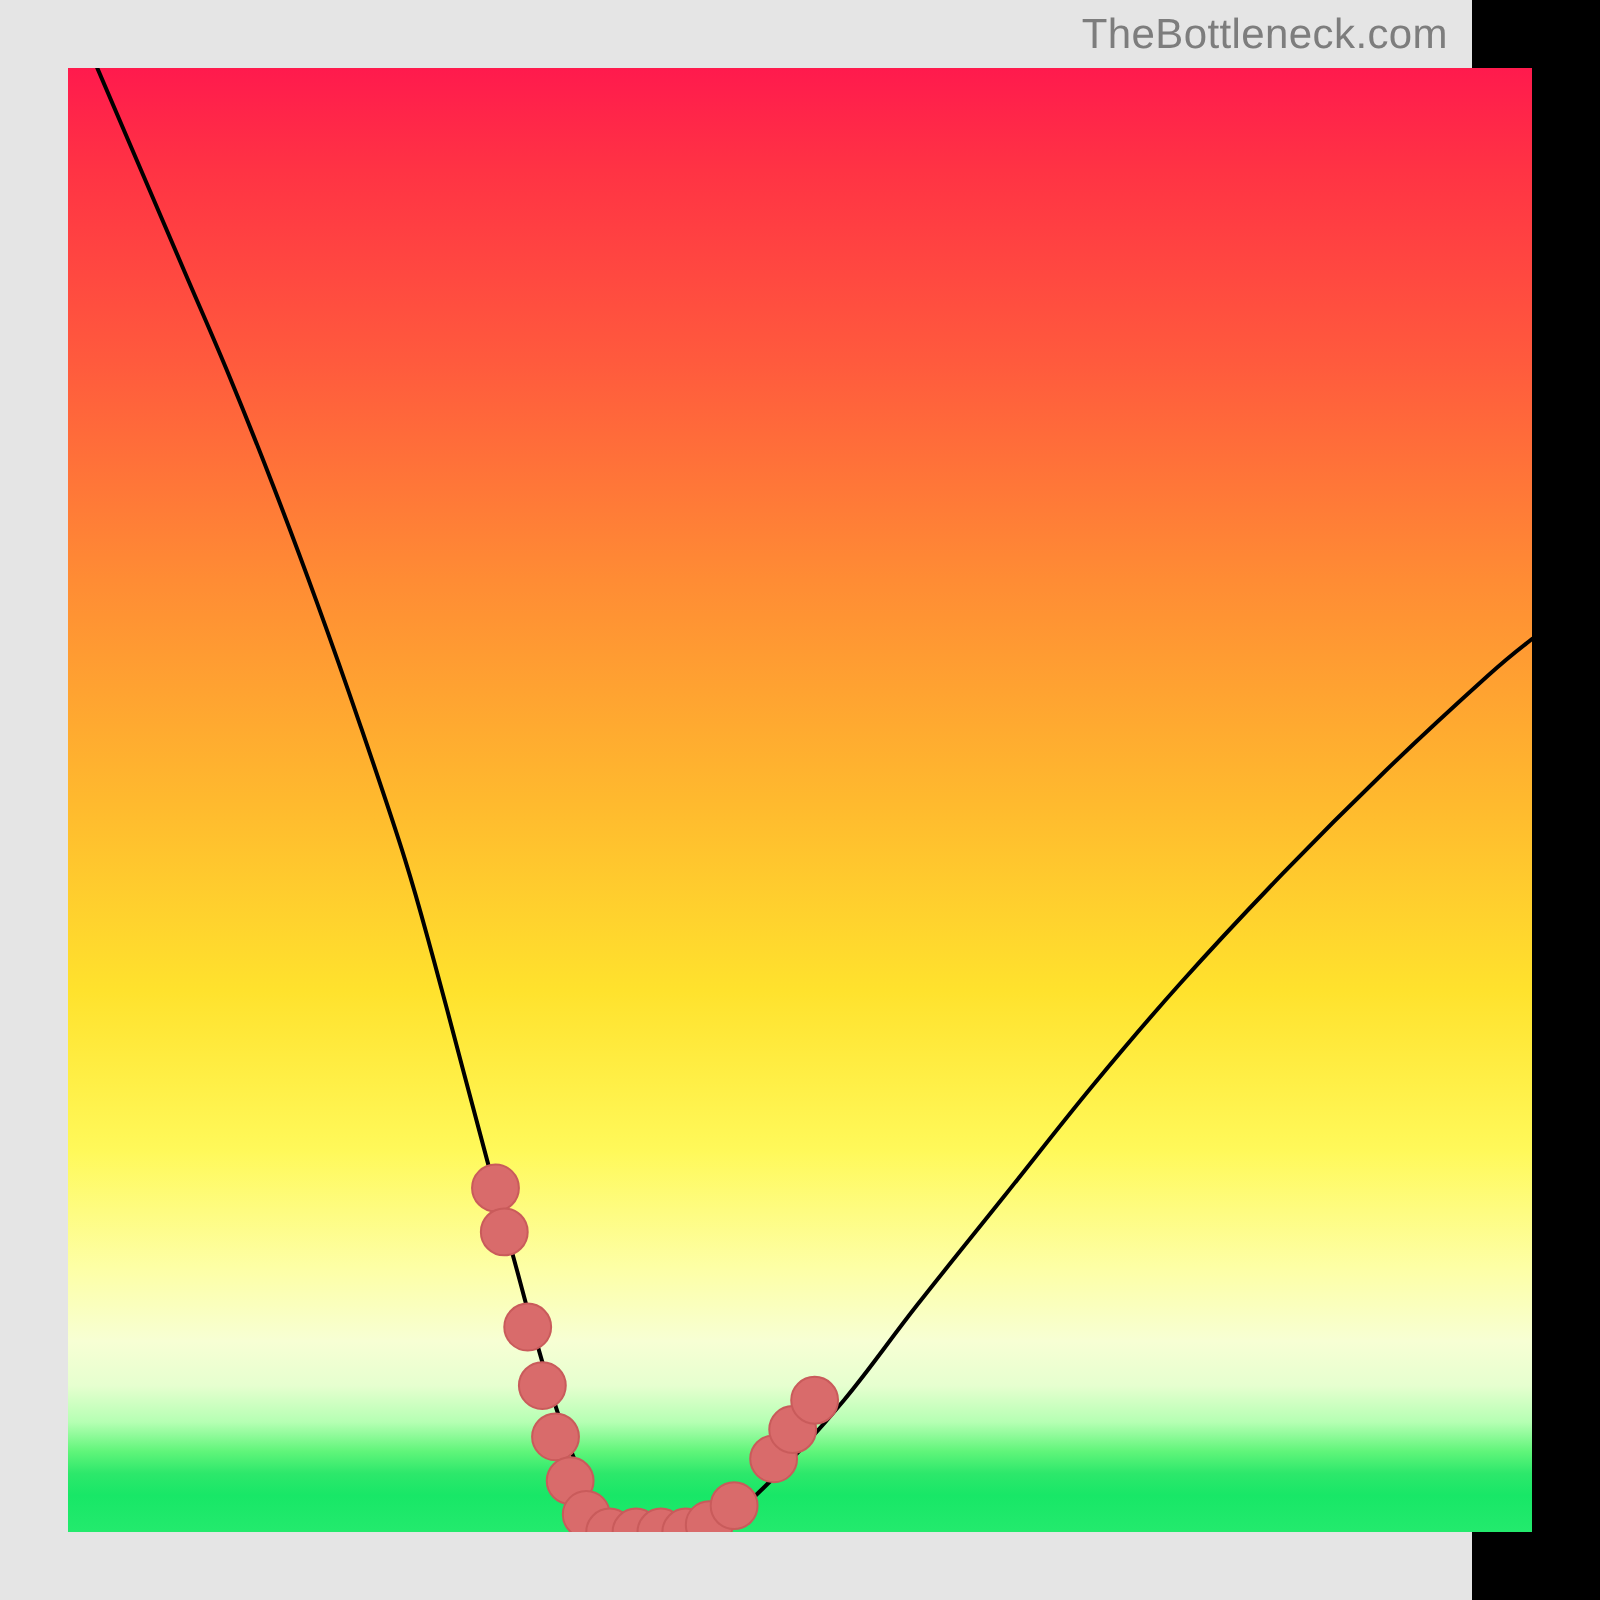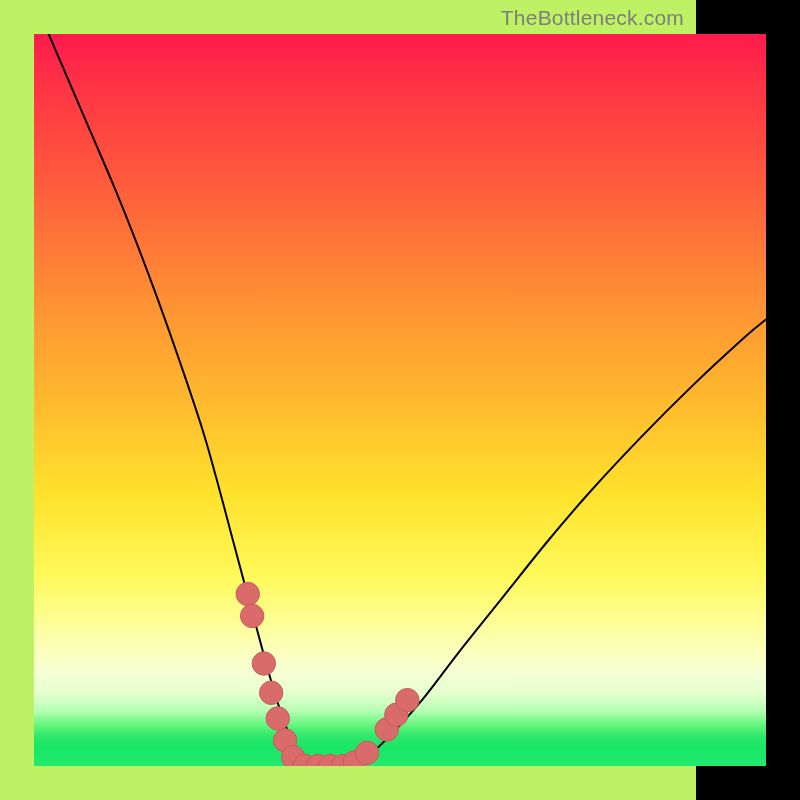--- a/index.html
+++ b/index.html
@@ -8,21 +8,22 @@
     width: 800px;
     height: 800px;
     background: #000;
     overflow: hidden;
     font-family: Arial, Helvetica, sans-serif;
   }
   .frame {
     position: absolute;
     width: 696px;
     height: 800px;
-    background: #bef264;
+    background: #e5e5e5;
+    padding-left: 40px;
   }
   .plot-area {
     position: absolute;
     left: 34px;
     top: 34px;
     width: 732px;
     height: 732px;
   }
   .gradient {
     position: absolute;

